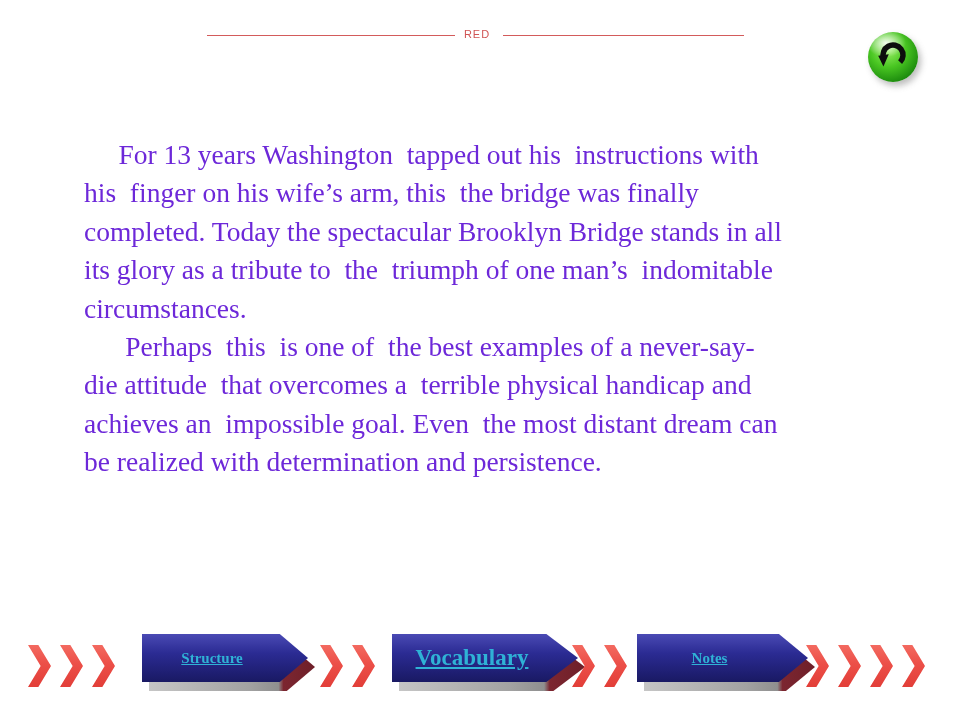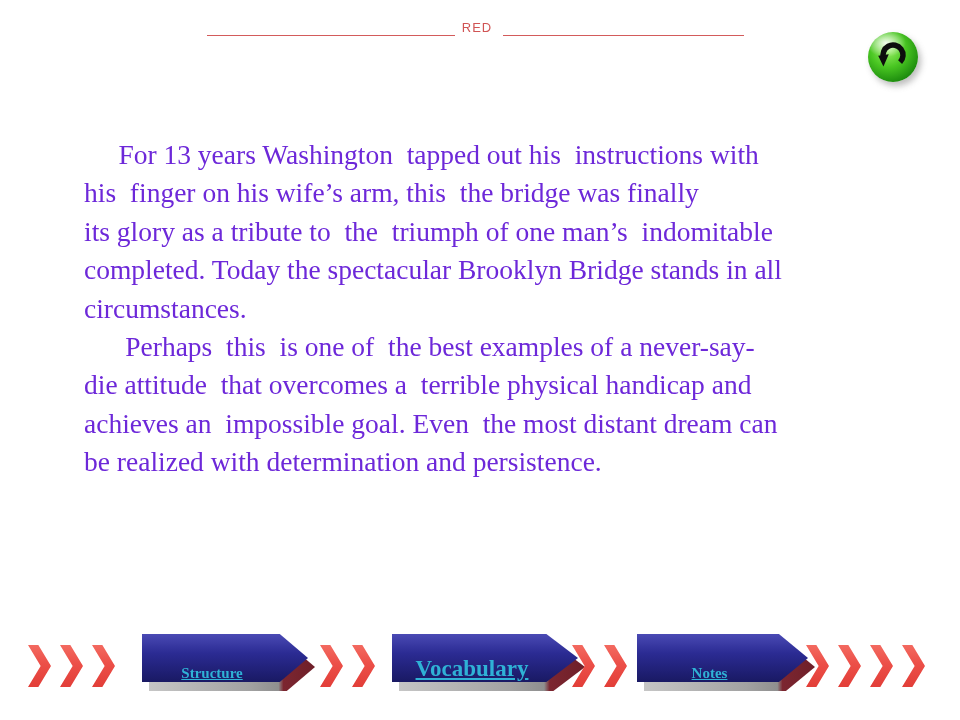--- a/index.html
+++ b/index.html
@@ -6,22 +6,22 @@
   #slide{
     position:relative;width:960px;height:720px;background:#ffffff;overflow:hidden;
     font-family:"Liberation Serif", serif;
   }
 
   
   .hrule{position:absolute;top:35px;height:1px;background:#d35b5b;}
   #hrule-left{left:207px;width:248px;}
   #hrule-right{left:503px;width:241px;}
   #header-title{
-    position:absolute;top:20px;left:447px;width:60px;text-align:center;
-    font-family:"Liberation Sans",sans-serif;font-size:13px;color:#d05454;
+    position:absolute;top:28px;left:447px;width:60px;text-align:center;
+    font-family:"Liberation Sans",sans-serif;font-size:11px;color:#d05454;
     letter-spacing:1px;
   }
 
   
   #return-btn{
     position:absolute;left:868px;top:32px;width:50px;height:50px;border-radius:50%;
     background:
       radial-gradient(ellipse 40% 28% at 36% 22%, rgba(255,255,255,.9), rgba(255,255,255,0) 100%),
       radial-gradient(circle at 40% 35%, #9bef66 0%, #49c622 40%, #1d8c0e 75%, #0a5a06 100%);
     box-shadow:3px 4px 6px rgba(110,110,110,.45);
@@ -54,21 +54,21 @@
   #btn-notes{left:637px;width:179px;}
   .btn-shadow{
     position:absolute;left:7px;top:9px;width:calc(100% - 8px);height:48px;
     clip-path:polygon(0% 0%,83% 0%,100% 50%,83% 100%,0% 100%);
     background:linear-gradient(90deg,#c6c6c6 0%,#a2a2a2 60%,#8f8f8f 78%,#7c2630 81%,#6e1f29 100%);
   }
   .btn-face{
     position:absolute;left:0;top:0;width:calc(100% - 8px);height:48px;
     clip-path:polygon(0% 0%,83% 0%,100% 50%,83% 100%,0% 100%);
     background:linear-gradient(180deg,#4a4ab4 0%,#2b2b93 40%,#191963 100%);
-    display:flex;align-items:flex-end;justify-content:center;
+    display:flex;align-items:center;justify-content:center;
     padding-right:26px;box-sizing:border-box;
   }
   .btn-label{
     color:#2fb2d6;font-weight:bold;font-size:15px;
     text-decoration:underline;font-family:"Liberation Serif",serif;
   }
   .nav-btn-wrap.large .btn-label{font-size:23px;}
 </style>
 </head>
 <body>
@@ -82,22 +82,22 @@
   <button id="return-btn">
     <svg viewBox="0 0 50 50">
       <path d="M32.1 30.1 A10 10 0 1 0 15.6 26.4" stroke="#0d0d0d" stroke-width="5.5" fill="none"></path>
       <path d="M10.2 23.8 L20.8 22.2 L15.4 34.6 Z" fill="#0d0d0d"></path>
     </svg>
   </button>
 
   <div id="body-text">
       <div class="bodyline">     For 13 years Washington  tapped out his  instructions with</div>
       <div class="bodyline">his  finger on his wife’s arm, this  the bridge was finally</div>
+      <div class="bodyline">completed. Today the spectacular Brooklyn Bridge stands in all</div>
       <div class="bodyline">its glory as a tribute to  the  triumph of one man’s  indomitable</div>
-      <div class="bodyline">completed. Today the spectacular Brooklyn Bridge stands in all</div>
       <div class="bodyline">circumstances.</div>
       <div class="bodyline">      Perhaps  this  is one of  the best examples of a never-say-</div>
       <div class="bodyline">die attitude  that overcomes a  terrible physical handicap and</div>
       <div class="bodyline">achieves an  impossible goal. Even  the most distant dream can</div>
       <div class="bodyline">be realized with determination and persistence.</div>
     </div>
 
   <div class="nav-btn-wrap" id="btn-structure">
     <div class="btn-shadow"></div>
     <div class="btn-face">

